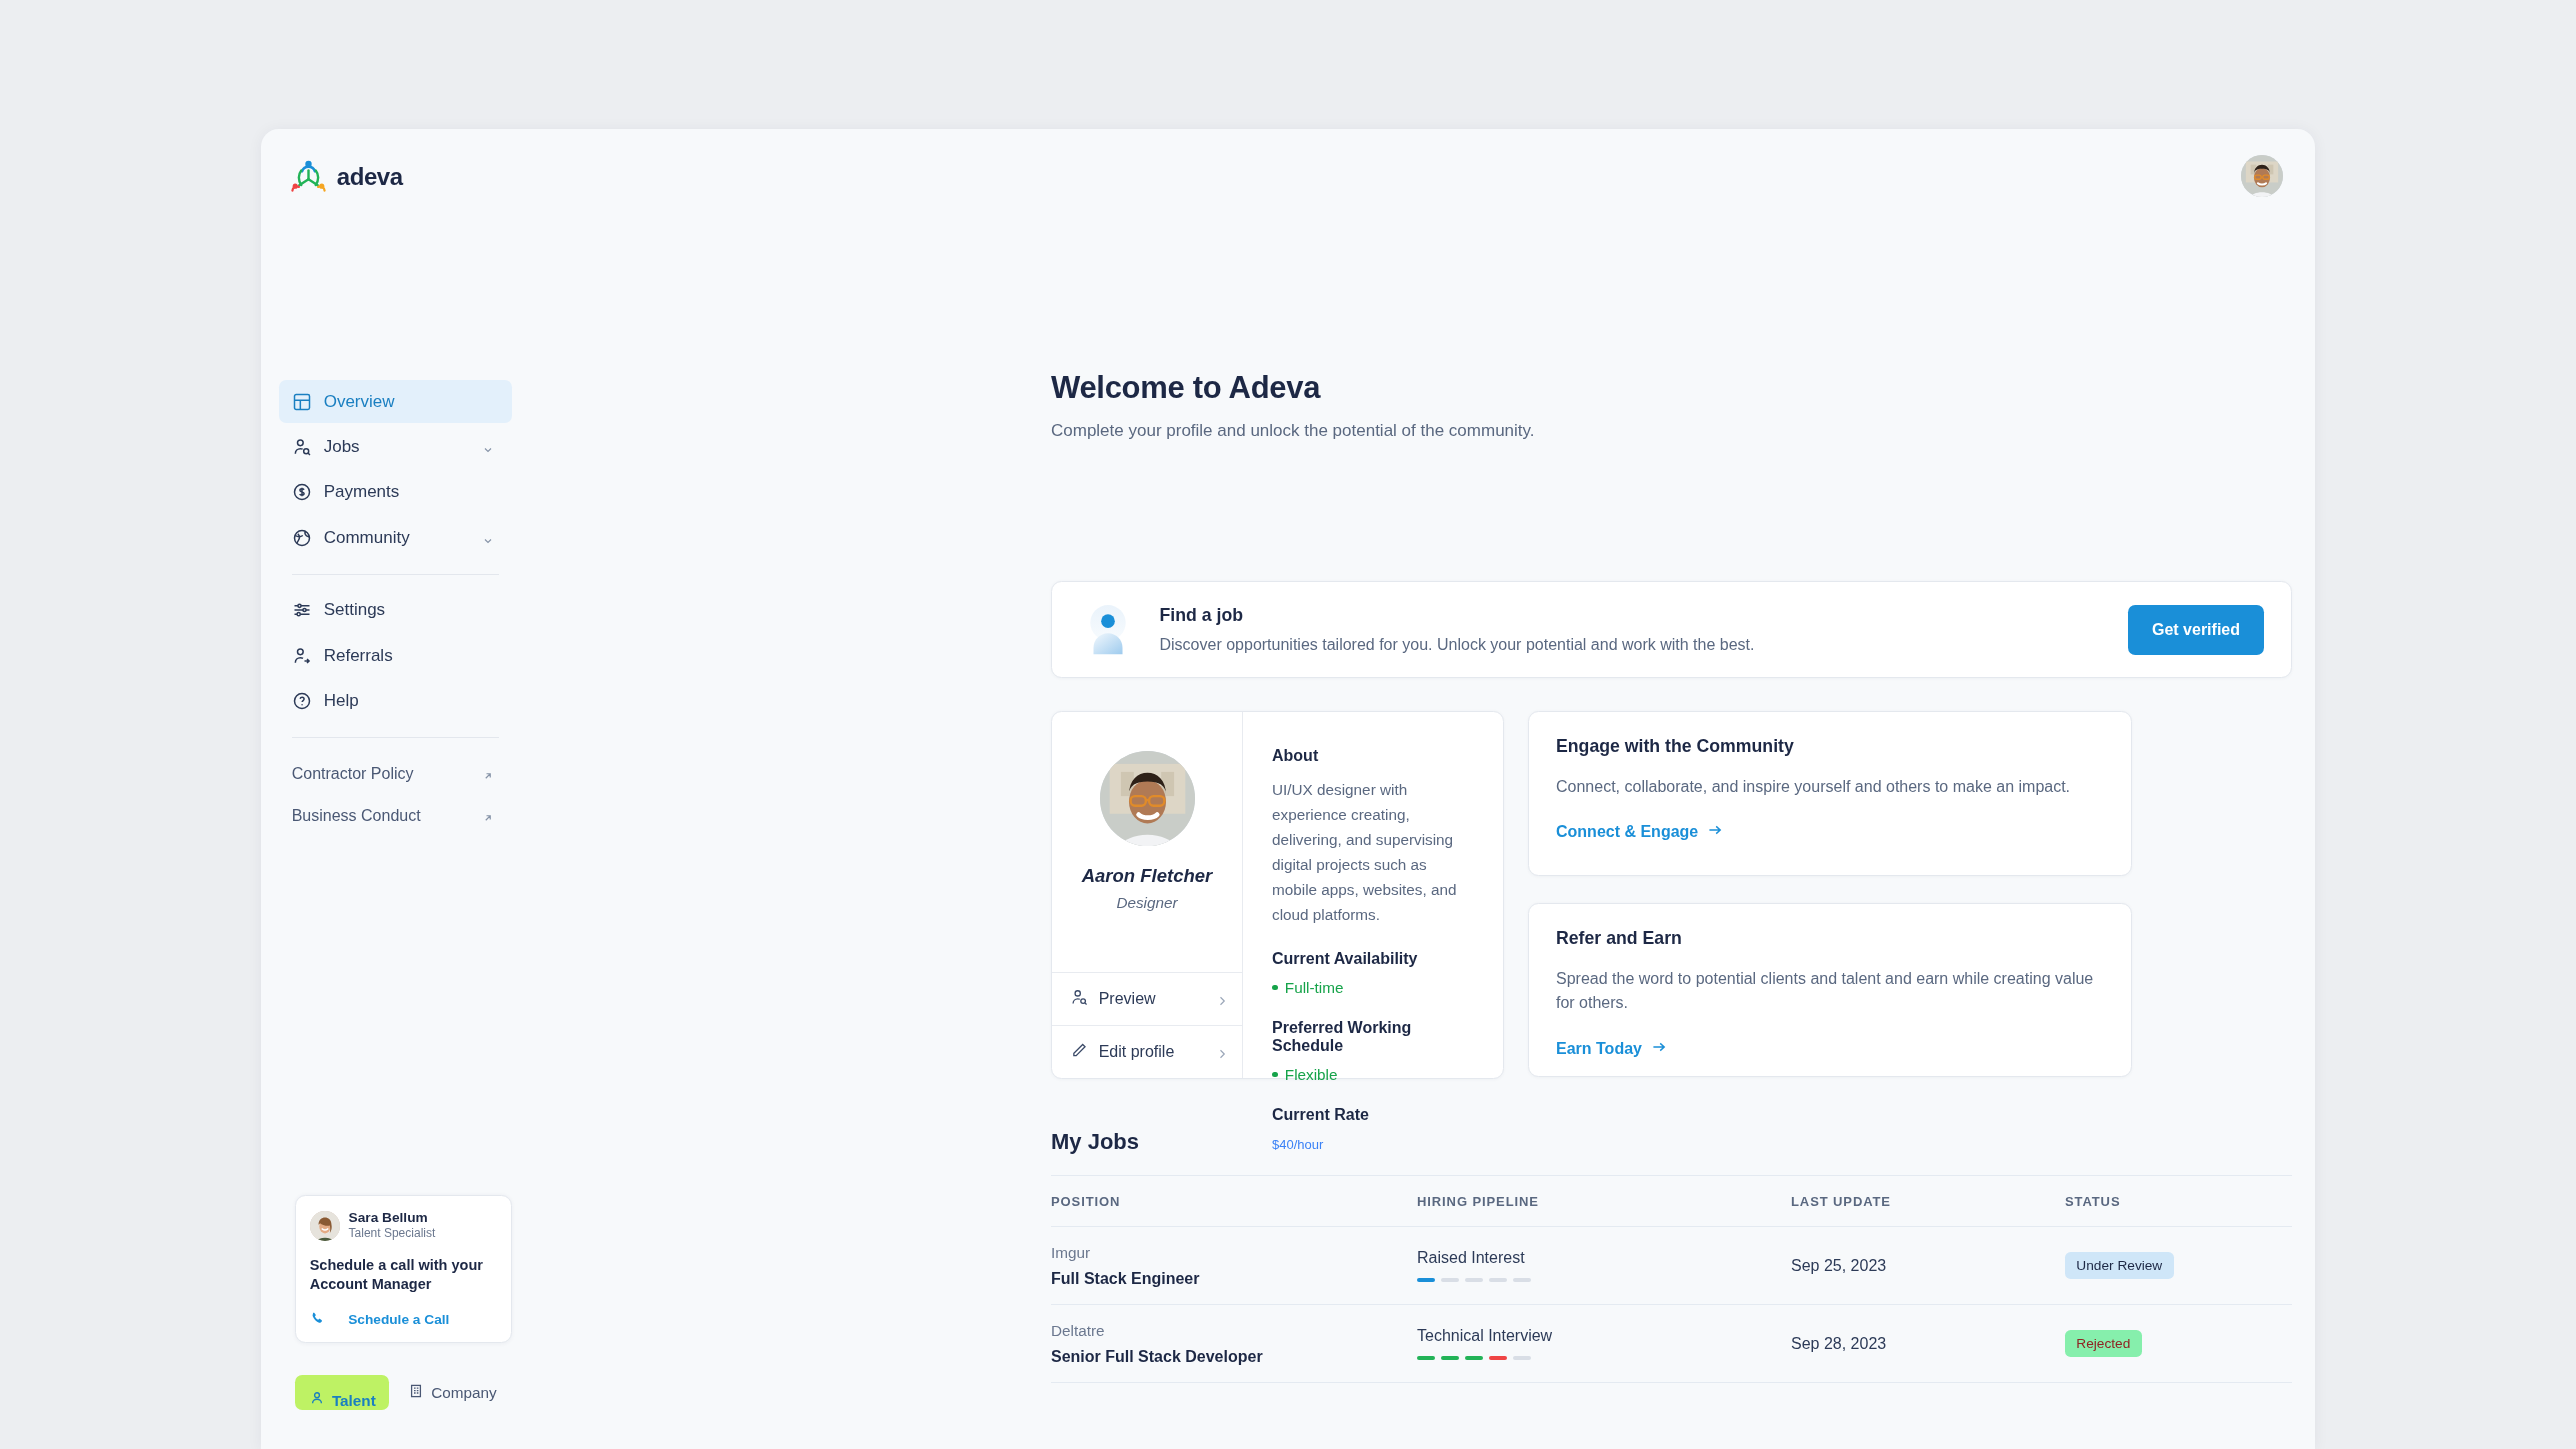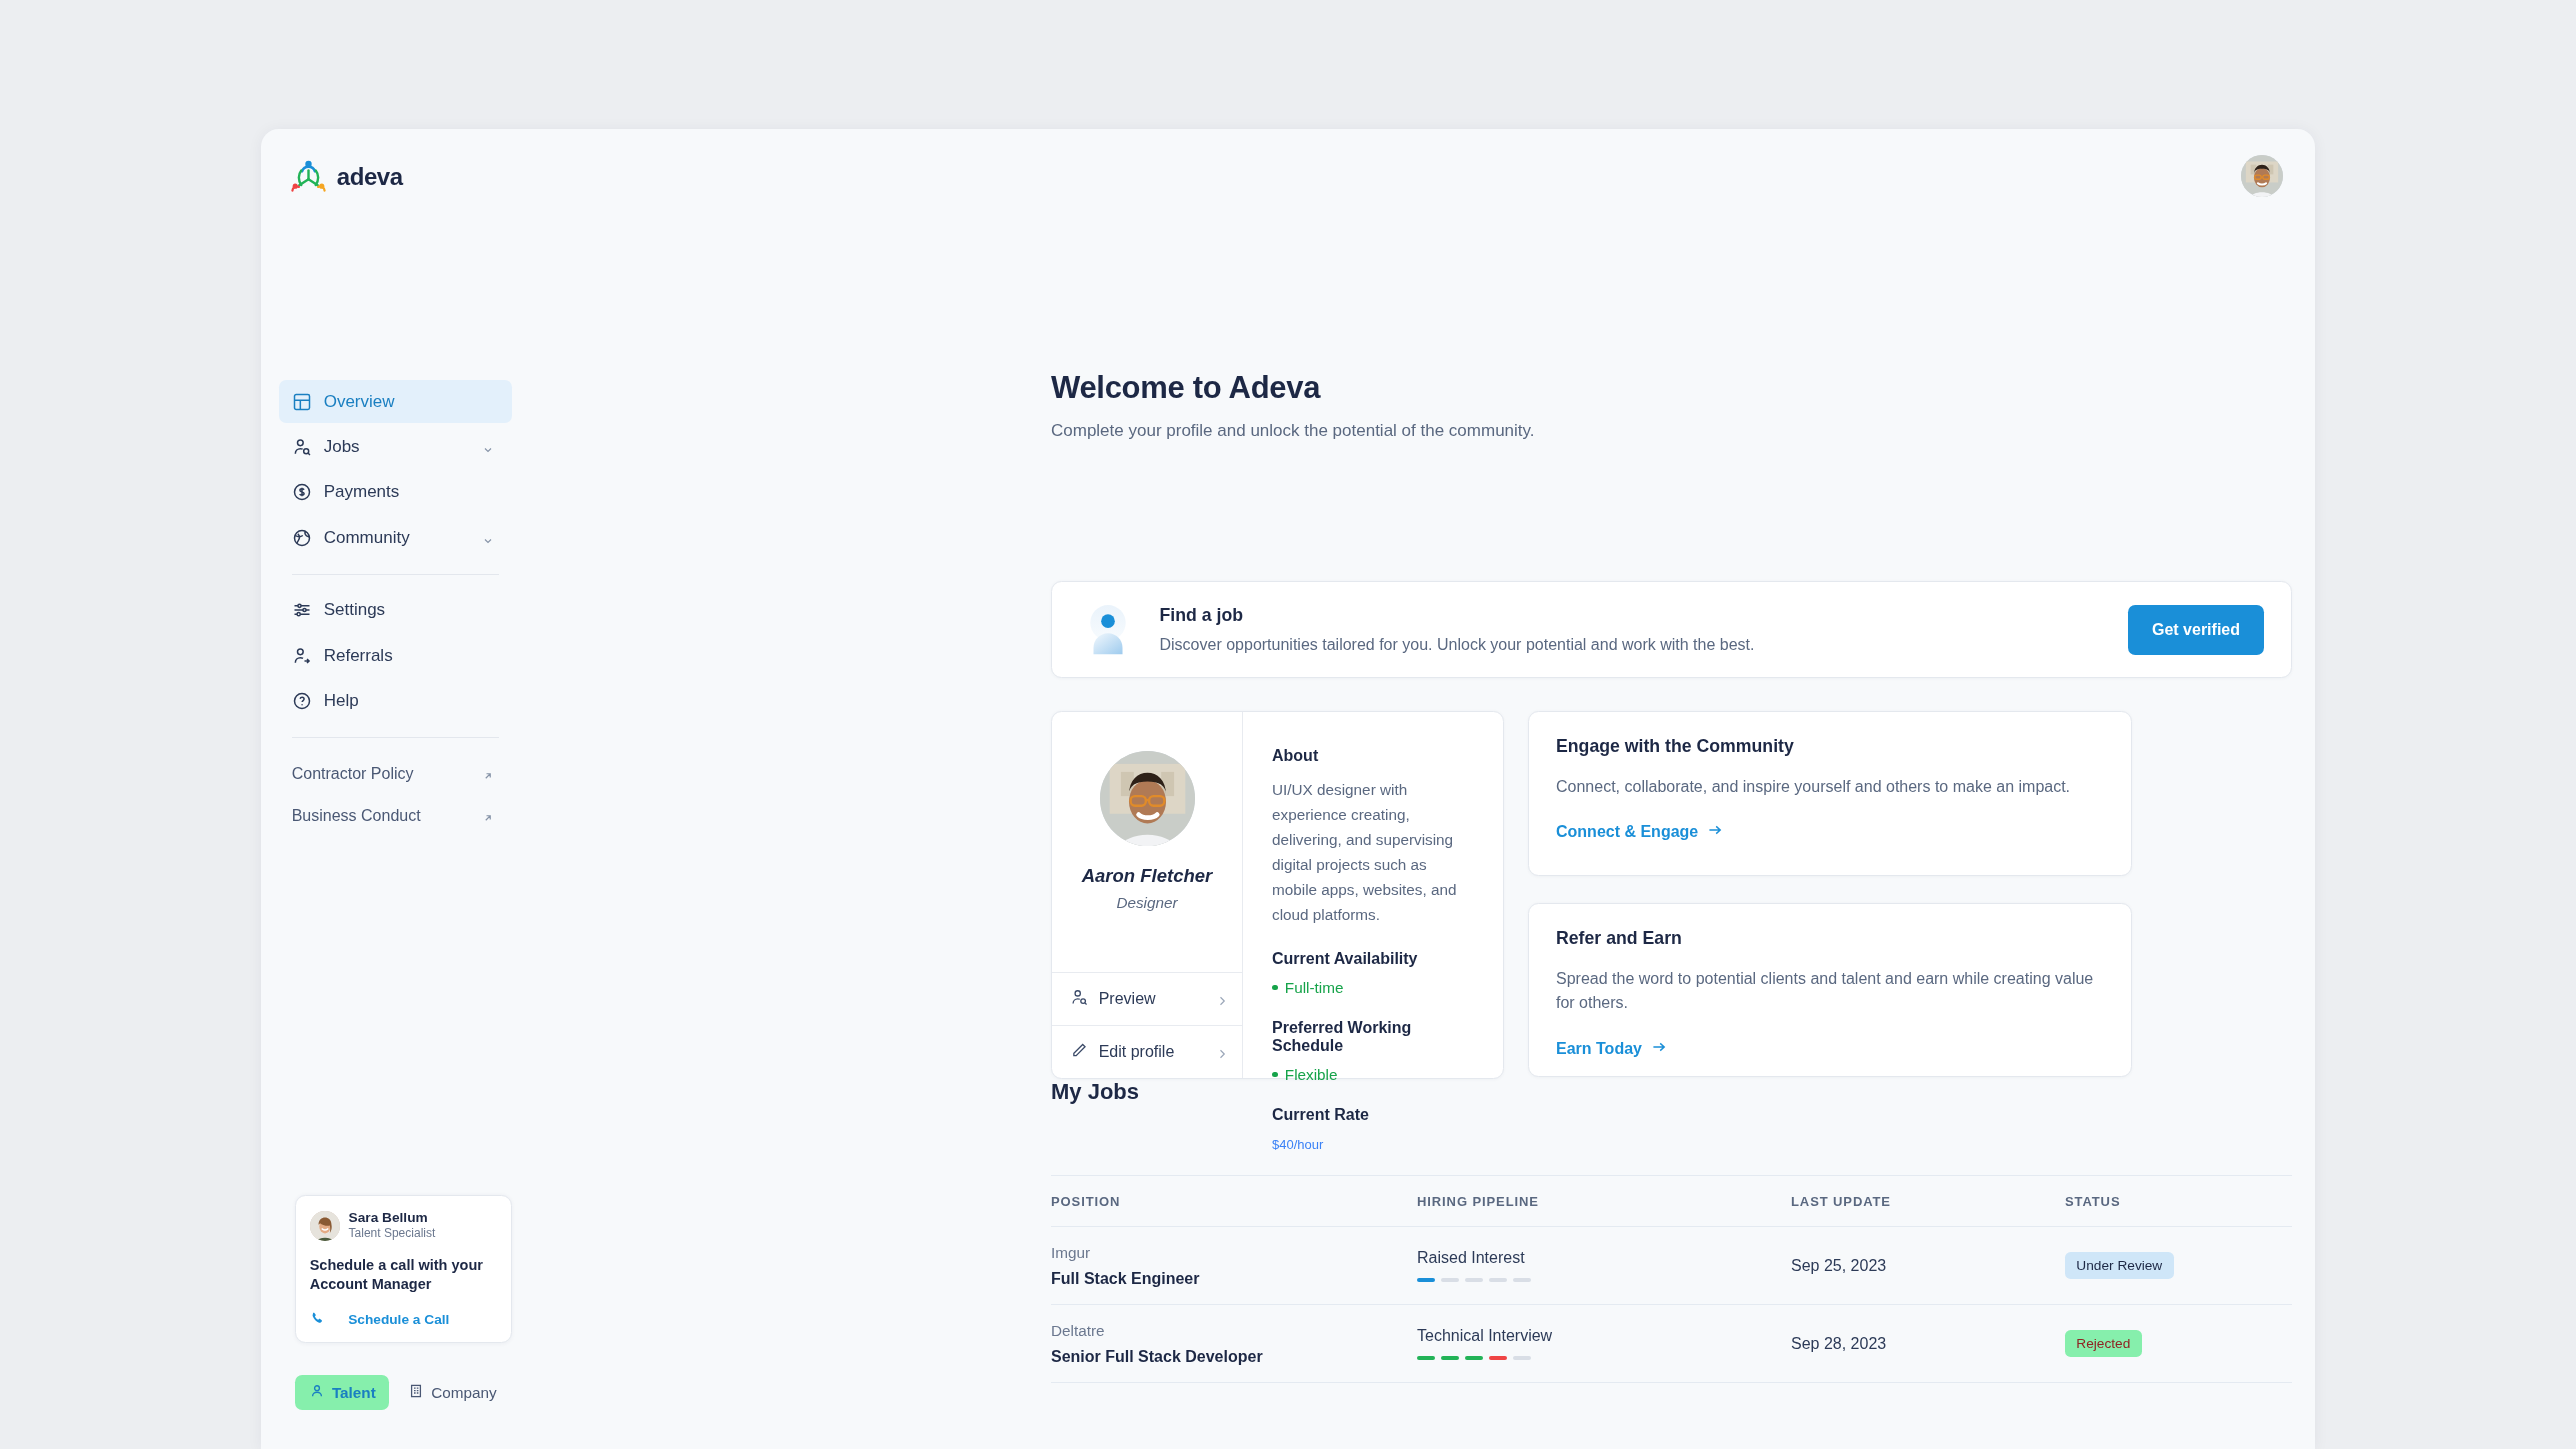--- a/index.html
+++ b/index.html
@@ -60,21 +60,21 @@
   .am-role{font-size:12px;color:#6b788f;line-height:1.3;}
   .am-title{margin-top:13.7px;font-size:14.5px;font-weight:700;color:#1d2845;line-height:1.32;}
   .am-link{margin-top:17px;display:flex;align-items:center;gap:24px;color:#1a8fd8;font-size:13.7px;font-weight:600;cursor:pointer;}
 
   
   .seg{position:absolute;left:34px;bottom:39px;display:flex;align-items:center;gap:4.8px;}
   .seg-btn{
     display:flex;align-items:center;gap:7.2px;height:35px;padding:0 13.7px;border-radius:7.2px;
     font-size:15.3px;color:#4a5874;cursor:pointer;
   }
-  .seg-btn.on{background:#86efac;color:#1a7fc1;font-weight:600;}
+  .seg-btn.on{background:#bef264;color:#1a7fc1;font-weight:600;align-items:flex-end;}
 
   
   .main{position:absolute;left:251px;top:98px;right:0;bottom:0;overflow:hidden;}
   .page-title{position:absolute;left:539px;top:143px;}
   h1{margin:0;font-size:31px;font-weight:700;color:#1d2845;letter-spacing:-0.3px;}
   .subtitle{margin-top:14.5px;font-size:17px;color:#5a6880;}
 
   .card{background:#fff;border:0.8px solid #e4e8ee;border-radius:10.5px;box-shadow:0 0.8px 3.2px rgba(25,40,70,.04);}
 
   
@@ -110,21 +110,21 @@
 
   
   .rc{position:absolute;left:1016px;width:604px;padding:24px 27px;box-sizing:border-box;}
   .rc1{top:484px;height:165px;}
   .rc2{top:676px;height:174px;}
   .rc-title{font-size:17.7px;font-weight:700;color:#1d2845;}
   .rc-body{margin-top:17.7px;font-size:16px;line-height:1.55;color:#5a6880;}
   .rc-link{margin-top:22.5px;display:inline-flex;align-items:center;gap:8.9px;color:#1a8fd8;font-size:16px;font-weight:600;cursor:pointer;}
 
   
-  .jobs-h{position:absolute;left:539px;top:852px;font-size:22px;font-weight:700;color:#1d2845;text-align:center;}
+  .jobs-h{position:absolute;left:539px;top:902px;font-size:22px;font-weight:700;color:#1d2845;text-align:center;}
   .tbl{position:absolute;left:539px;top:948px;width:1241px;}
   .thead,.trow{display:flex;align-items:center;border-bottom:0.8px solid #e4eaf1;}
   .thead{height:50px;border-top:0.8px solid #e4eaf1;}
   .th{font-size:13px;font-weight:600;color:#5a6880;letter-spacing:0.9px;}
   .trow{height:77px;cursor:pointer;}
   .c1{width:366px;}.c2{width:374px;}.c3{width:274px;}.c4{flex:1;}
   .company{font-size:15.3px;color:#6b788f;}
   .position{margin-top:8px;font-size:16px;font-weight:700;color:#1d2845;}
   .stage{font-size:16px;color:#2c3a57;}
   .pipe{margin-top:11.3px;display:flex;gap:6.4px;}

